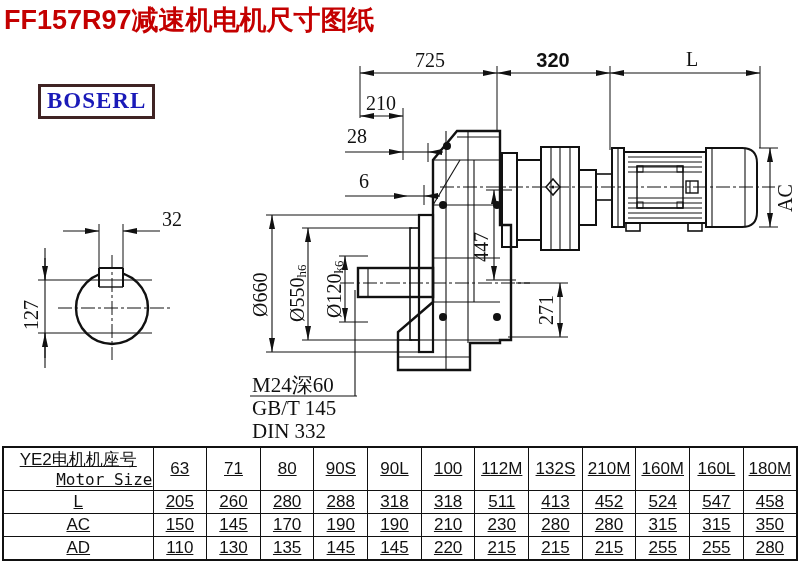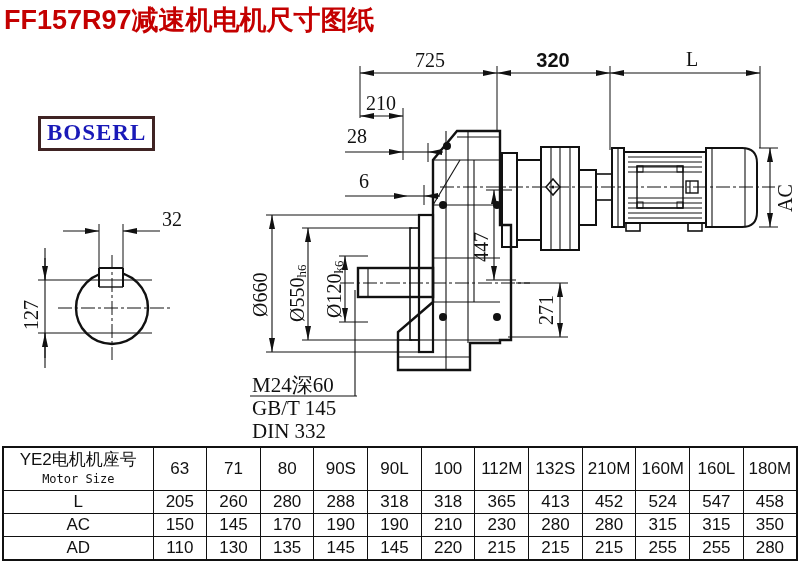--- a/index.html
+++ b/index.html
@@ -9,48 +9,48 @@
   body{
     width:800px;height:561px;position:relative;background:#ffffff;overflow:hidden;
     font-family:"Liberation Sans",sans-serif;color:#111;
   }
   .page-title{
     position:absolute;left:4px;top:2px;margin:0;
     font-size:27px;font-weight:bold;letter-spacing:0px;color:var(--title-color);
     font-family:"Liberation Sans",sans-serif;white-space:nowrap;
   }
   .logo-box{
-    position:absolute;left:38px;top:116px;
+    position:absolute;left:38px;top:84px;
     border:3px solid var(--logo-border);padding:1px 6px 2px 6px;background:#fff;
   }
   .logo-text{
     font-family:"Liberation Serif",serif;font-weight:bold;font-size:23px;color:var(--logo-text);
     letter-spacing:1px;
   }
   svg.drawing{position:absolute;left:0;top:0;}
   svg .ln{stroke:var(--line);fill:none;}
   svg text{fill:var(--line);}
   .dimtxt{font-family:"Liberation Serif",serif;font-size:20px;}
   .dimtxt-b{font-family:"Liberation Sans",sans-serif;font-size:20px;font-weight:bold;}
   .notetxt{font-family:"Liberation Serif",serif;font-size:21px;}
   .tol{font-size:13px;}
   
-  .size-table-wrap{position:absolute;left:2px;top:446px;width:728px;}
+  .size-table-wrap{position:absolute;left:2px;top:446px;width:728px;text-decoration:underline;}
   table.size-table{
     width:796px;border-collapse:collapse;table-layout:fixed;
     border:2px solid #111;background:#fff;
   }
   table.size-table th,table.size-table td{
     border:1px solid #111;text-align:center;vertical-align:middle;
     font-weight:normal;padding:0;overflow:hidden;white-space:nowrap;
   }
   table.size-table col.first{width:150px;}
   tr.hdr th{height:42px;font-size:17px;}
   tr.hdr th .cn{font-size:17px;line-height:21px;}
-  tr.hdr th .en{font-family:"DejaVu Sans Mono",monospace;font-size:12px;line-height:19px;}
+  tr.hdr th .en{font-family:"DejaVu Sans Mono",monospace;font-size:16px;line-height:19px;text-align:right;}
   tr.datarow td{height:22px;font-size:17px;}
 </style>
 </head>
 <body>
 
 <h1 class="page-title">FF157R97减速机电机尺寸图纸</h1>
 
 <div class="logo-box">
   <span class="logo-text">BOSERL</span>
 </div>
@@ -264,21 +264,21 @@
           <th>180M</th>
         </tr>
         <tr class="datarow">
           <td>L</td>
           <td>205</td>
           <td>260</td>
           <td>280</td>
           <td>288</td>
           <td>318</td>
           <td>318</td>
-          <td>365</td>
+          <td>511</td>
           <td>413</td>
           <td>452</td>
           <td>524</td>
           <td>547</td>
           <td>458</td>
         </tr>
         <tr class="datarow">
           <td>AC</td>
           <td>150</td>
           <td>145</td>

